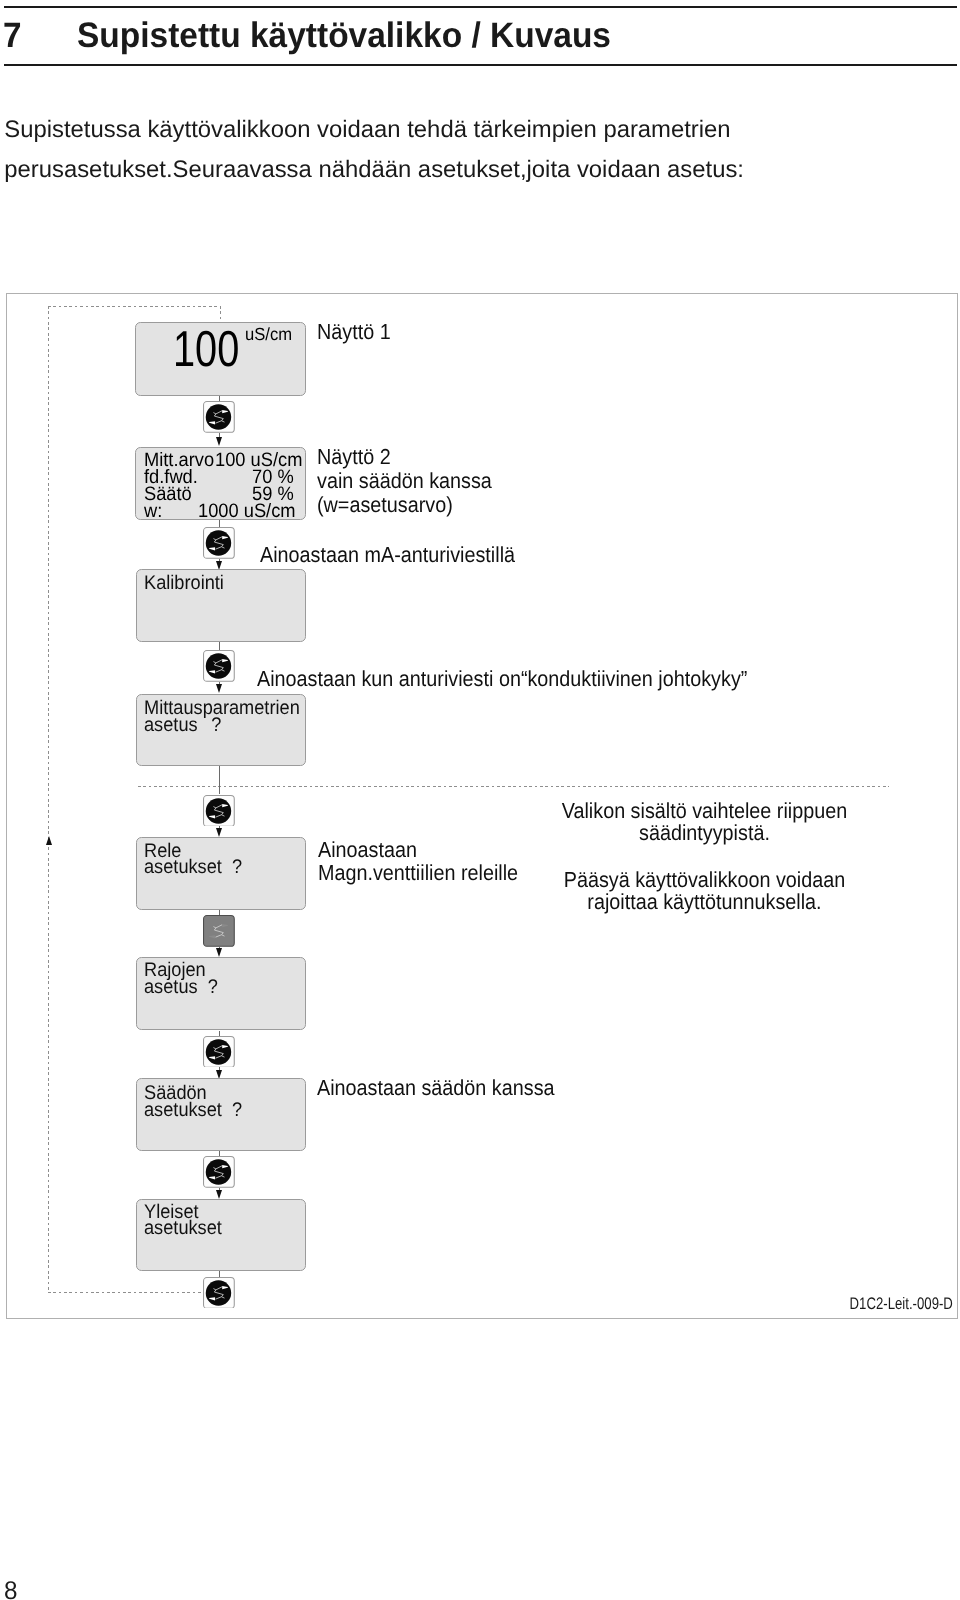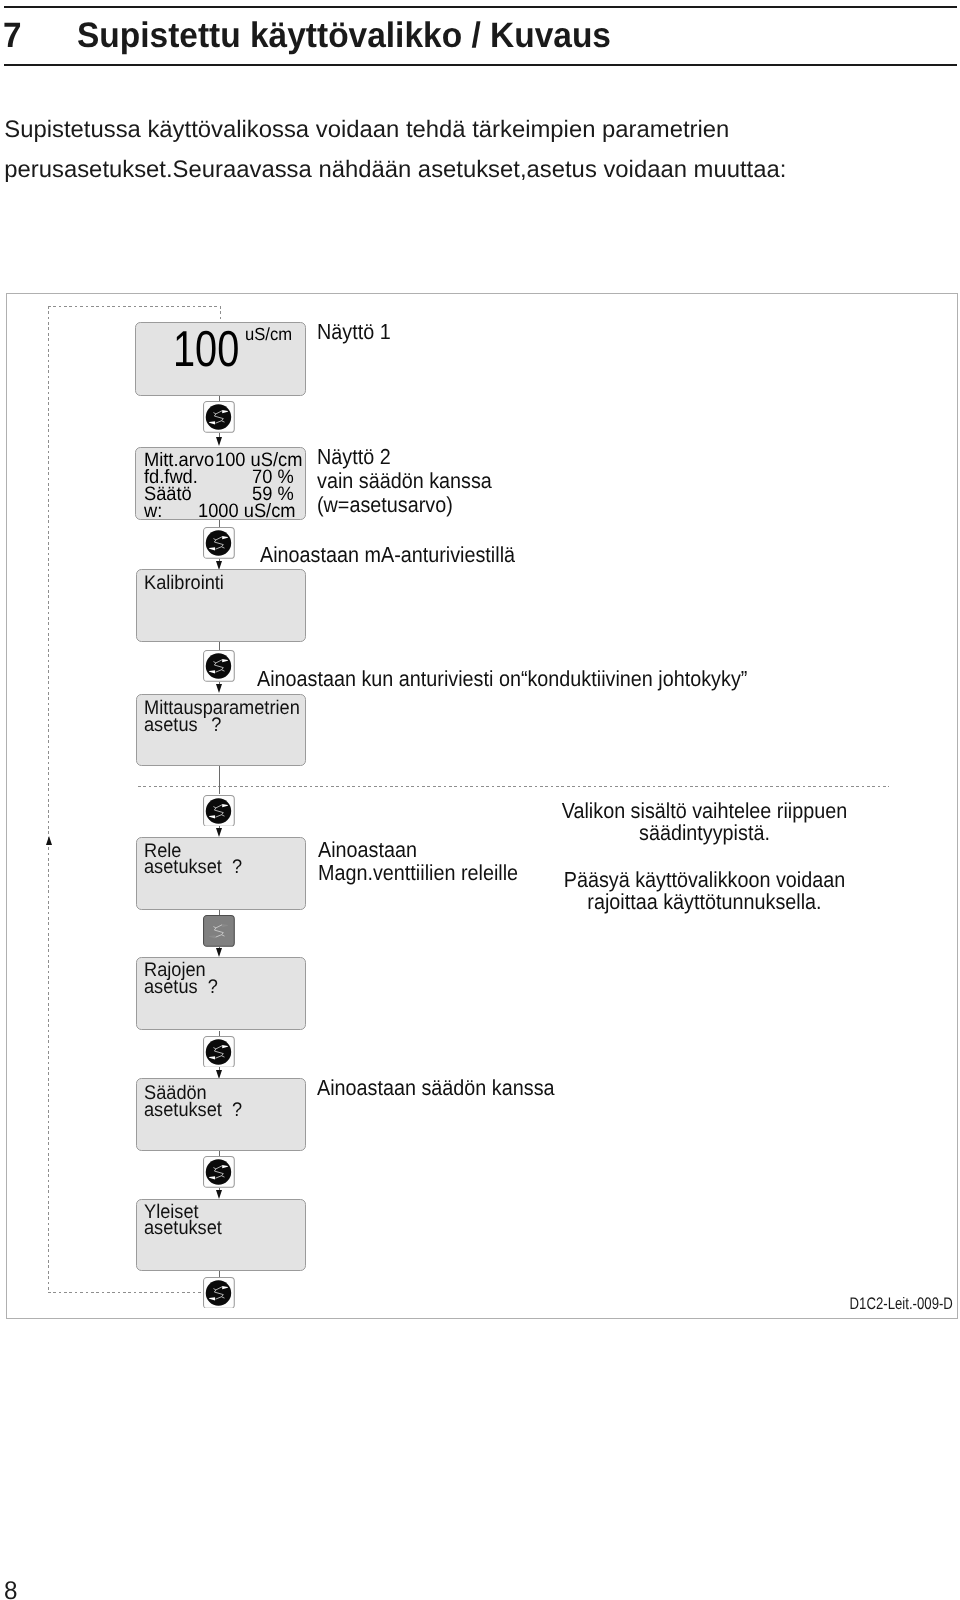--- a/index.html
+++ b/index.html
@@ -72,22 +72,22 @@
 <body>
 
 <div class="page">
 
   <div class="rule rule-top"></div>
   <div class="chapter-num">7</div>
   <div class="chapter-title">Supistettu käyttövalikko / Kuvaus</div>
   <div class="rule rule-bottom"></div>
 
   <div class="intro">
-    <div>Supistetussa käyttövalikossa voidaan tehdä tärkeimpien parametrien</div>
-    <div>perusasetukset.Seuraavassa nähdään asetukset,asetus voidaan muuttaa:</div>
+    <div>Supistetussa käyttövalikkoon voidaan tehdä tärkeimpien parametrien</div>
+    <div>perusasetukset.Seuraavassa nähdään asetukset,joita voidaan asetus:</div>
     </div>
 
   <div class="frame"></div>
 
   <div class="figure">
 
     <div class="dash-h" style="left:48px;top:306.4px;width:172.5px;"></div>
     <div class="dash-v" style="left:48.3px;top:306.4px;height:986px;"></div>
     <div class="dash-v" style="left:219.8px;top:306.4px;height:16.5px;"></div>
     <div class="dash-h" style="left:48.3px;top:1291.9px;width:156px;"></div>

